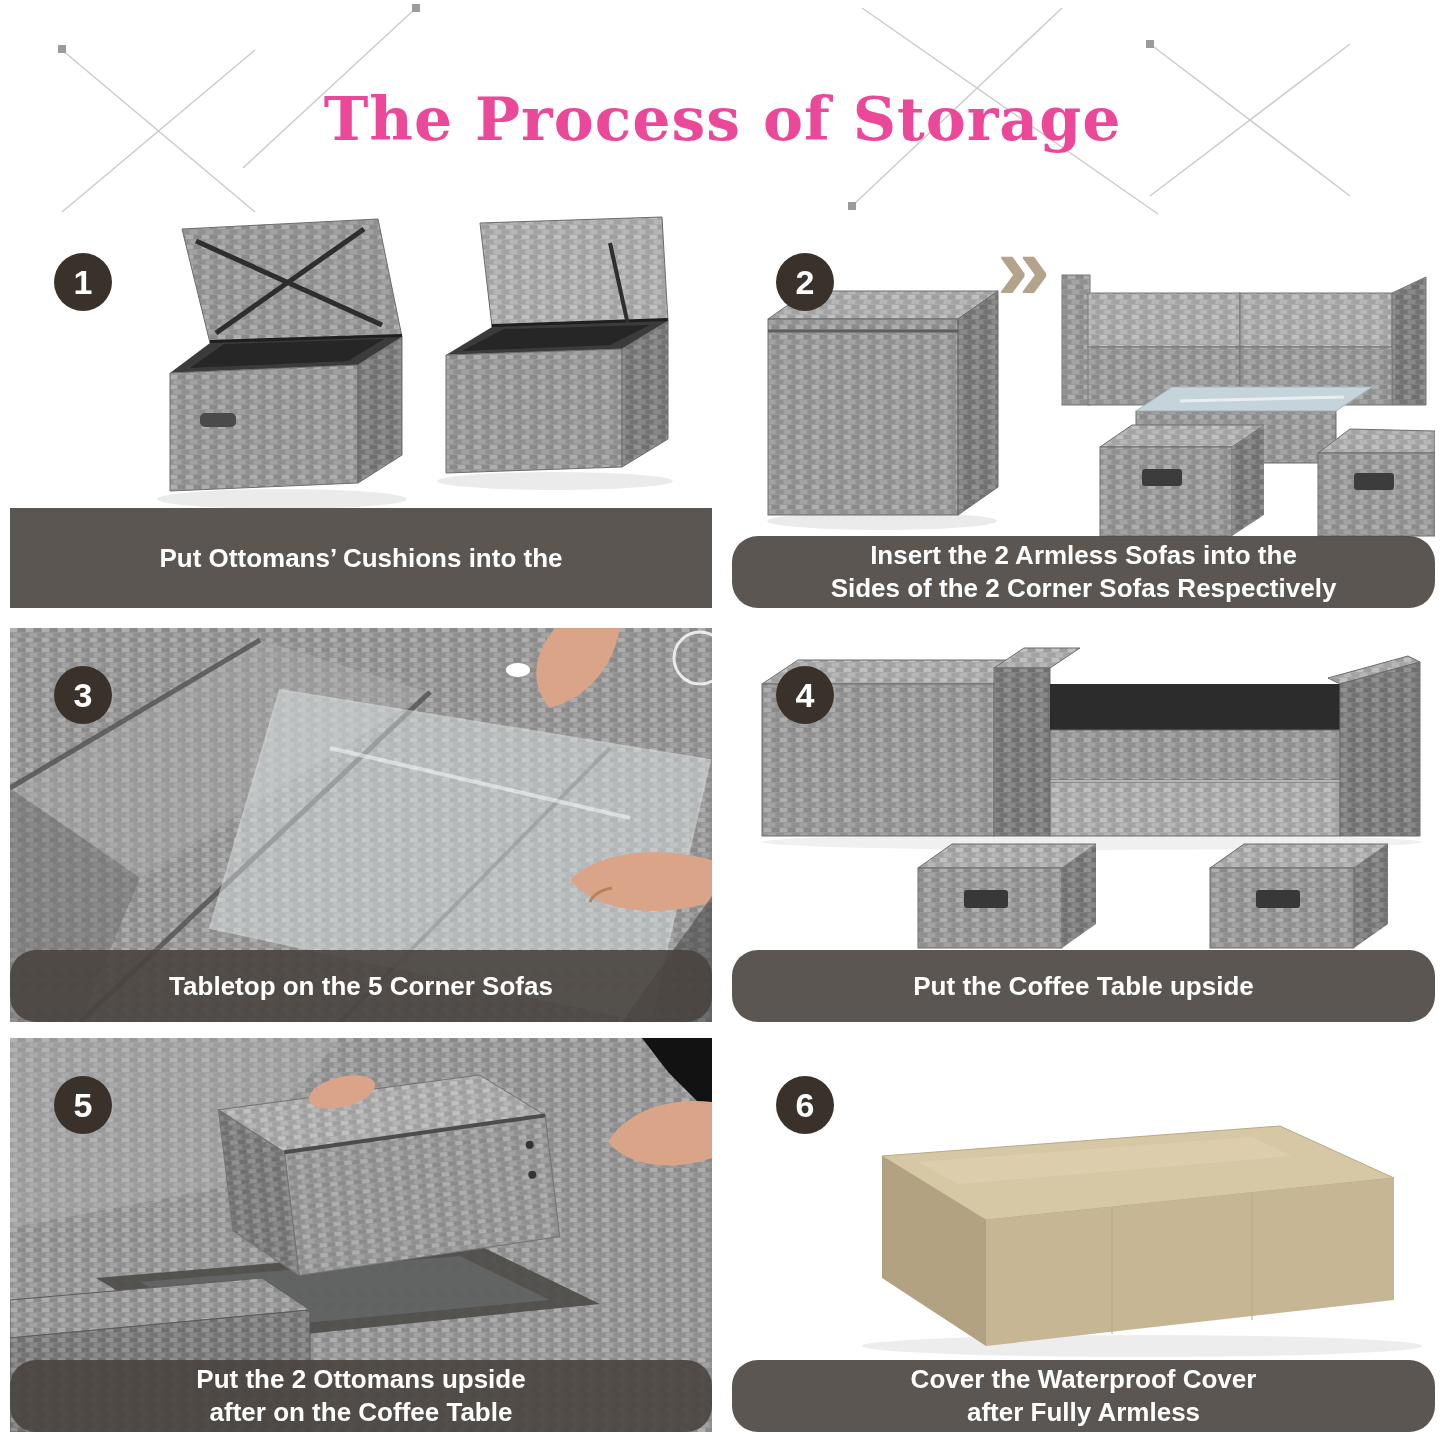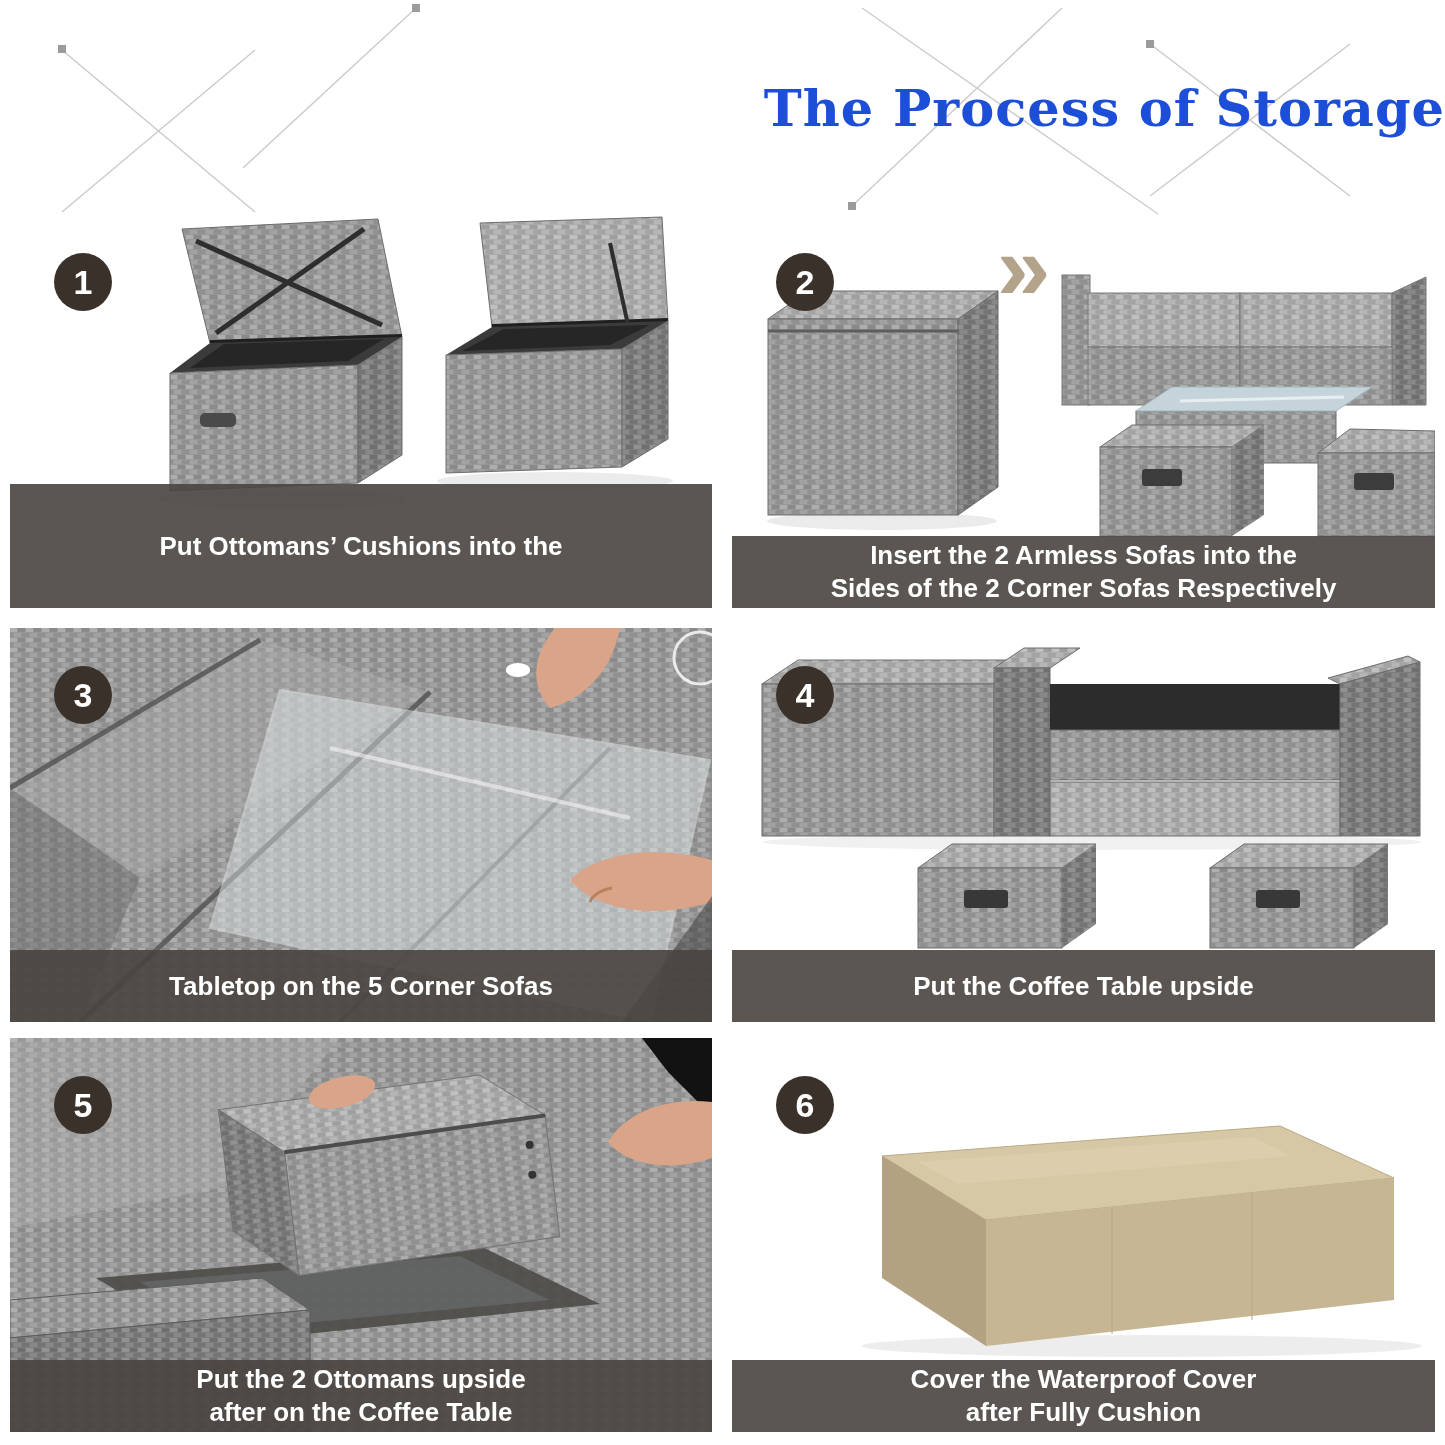--- a/index.html
+++ b/index.html
@@ -2,23 +2,23 @@
 <html><head>
 <meta charset="utf-8">
 <style>
   html,body{margin:0;padding:0;}
   body{
     width:1445px;height:1445px;position:relative;background:#ffffff;
     font-family:"Liberation Sans",sans-serif;overflow:hidden;
   }
   .deco{position:absolute;top:0;left:0;z-index:0;}
   .page-title{
-    position:absolute;top:44px;left:0;width:100%;text-align:right;z-index:1;
+    position:absolute;top:44px;left:0;width:100%;text-align:center;z-index:1;
     font-family:"DejaVu Serif","Liberation Serif",serif;font-weight:700;
-    font-size:51px;color:#1d4ed8;letter-spacing:1px;
+    font-size:60px;color:#ec4899;letter-spacing:1px;
   }
   .panel{position:absolute;overflow:hidden;z-index:1;}
   .p1{left:10px;top:215px;width:702px;height:393px;}
   .p2{left:732px;top:215px;width:703px;height:393px;}
   .p3{left:10px;top:628px;width:702px;height:394px;}
   .p4{left:732px;top:628px;width:703px;height:394px;}
   .p5{left:10px;top:1038px;width:702px;height:394px;}
   .p6{left:732px;top:1038px;width:703px;height:394px;}
   .illus{position:absolute;inset:0;}
   .illus svg{display:block;}
@@ -26,22 +26,22 @@
     position:absolute;top:38px;left:44px;width:58px;height:58px;border-radius:50%;
     background:#39312a;color:#ffffff;font-size:34px;font-weight:700;
     display:flex;align-items:center;justify-content:center;z-index:3;
   }
   .caption{
     position:absolute;left:0;right:0;bottom:0;z-index:2;
     background:rgba(73,68,62,0.9);color:#ffffff;text-align:center;
     font-weight:700;font-size:26px;line-height:33px;
     display:flex;flex-direction:column;justify-content:center;
   }
-  .caption.h2{height:72px;}
-  .caption.h3{height:124px;margin-top:20px;}
+  .caption.h2{height:72px;border-radius:26px;}
+  .caption.h3{height:100px;margin-top:20px;}
   .arrow{
     position:absolute;left:266px;top:6px;z-index:2;
     font-size:92px;line-height:1;font-weight:700;color:#b3a38a;
     transform:scaleX(1.05);
   }
 </style>
 </head>
 <body>
 
 <svg width="0" height="0" style="position:absolute" aria-hidden="true">
@@ -266,15 +266,15 @@
       <polygon points="186,124 520,99 560,118 226,146" fill="#e2d4b2" opacity="0.55"></polygon>
       <polygon points="254,182 662,140 662,262 254,308" fill="#c6b694"></polygon>
       <polygon points="150,118 254,182 254,308 150,240" fill="#b3a281"></polygon>
       <line x1="380" y1="170" x2="380" y2="296" stroke="#b9a987" stroke-width="2" opacity="0.5"></line>
       <line x1="520" y1="156" x2="520" y2="282" stroke="#b9a987" stroke-width="2" opacity="0.5"></line>
     </svg>
   </div>
   <div class="badge">6</div>
   <div class="caption h2">
     <div class="cl">Cover the Waterproof Cover</div>
-    <div class="cl">after Fully Cushion</div>
+    <div class="cl">after Fully Armless</div>
   </div>
 </section>
 
 </body></html>

